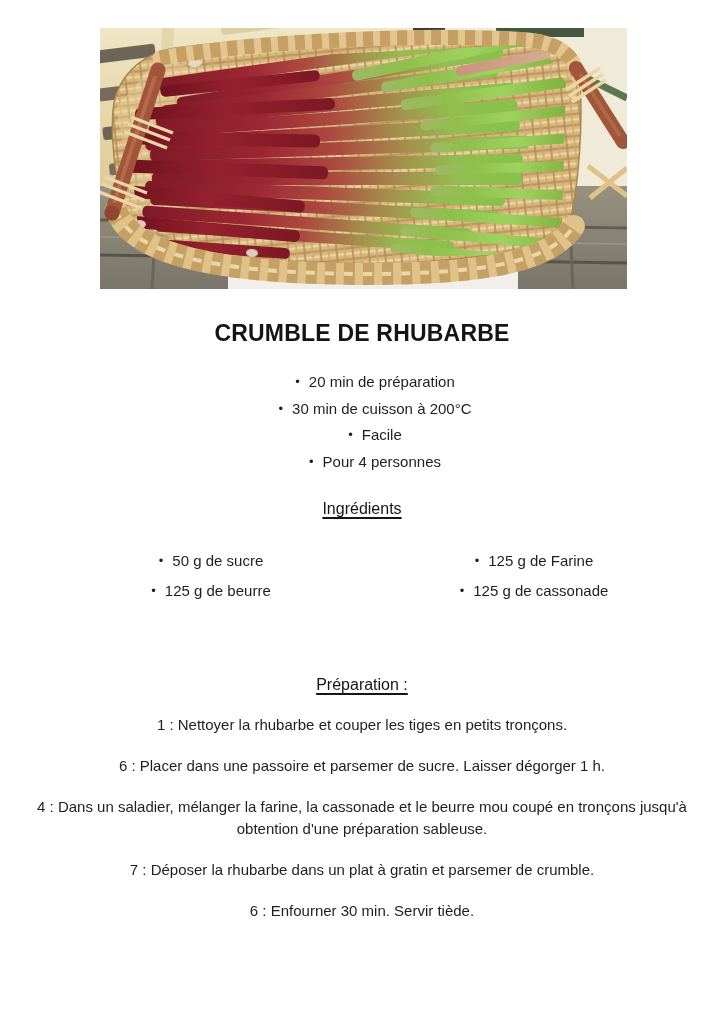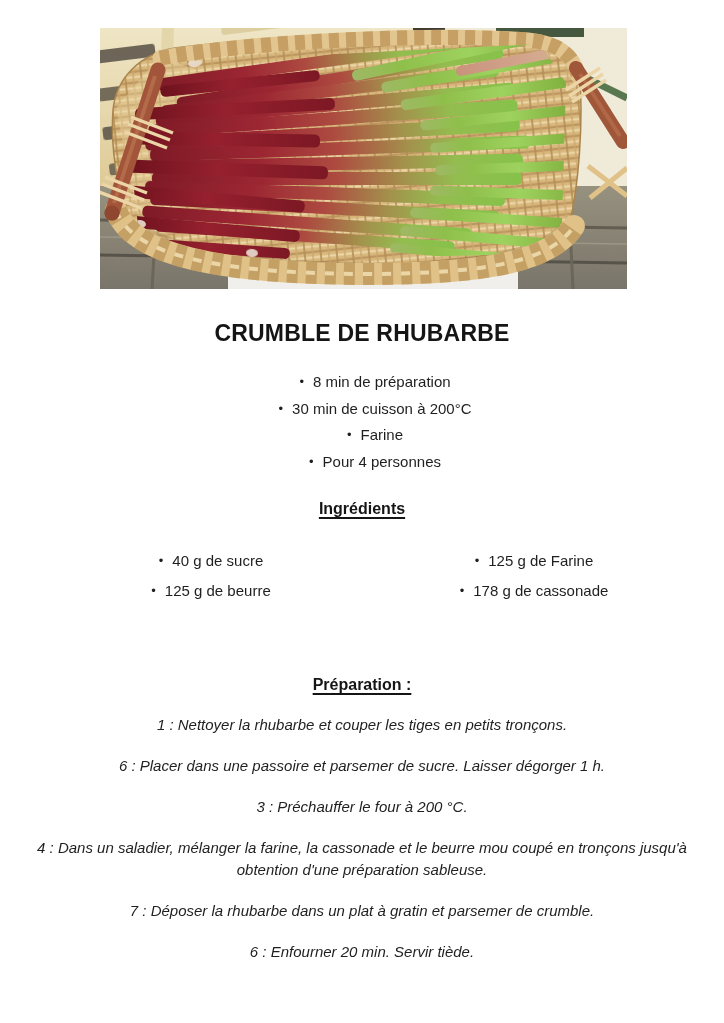--- a/index.html
+++ b/index.html
@@ -12,31 +12,31 @@
   .photo svg{display:block;width:100%;height:100%;}
   .title{
     position:absolute;left:0;top:320px;width:724px;margin:0;
     text-align:center;font-size:23px;font-weight:700;color:#151515;letter-spacing:.2px;
   }
   .meta{position:absolute;left:13px;top:369px;width:724px;font-size:15px;line-height:25.5px;}
   .line{text-align:center;white-space:nowrap;}
   .bullet{display:inline-block;margin-right:9px;font-size:13px;transform:translateY(-1px);}
   .sec{
     position:absolute;left:0;width:724px;margin:0;text-align:center;
-    font-size:16px;font-weight:700;color:#151515;
+    font-size:16px;font-weight:400;color:#151515;
     text-decoration:underline;text-underline-offset:3px;text-decoration-thickness:1.5px;
   }
   #ing-heading{top:500px;}
   #prep-heading{top:676px;}
   .col{position:absolute;top:546px;font-size:15px;line-height:29px;}
   .col-left{left:99px;width:224px;}
   .col-right{left:422px;width:224px;}
   .steps{
     position:absolute;left:37px;top:714px;width:650px;
-    font-size:15px;line-height:22px;text-align:center;font-style:italic;
+    font-size:15px;line-height:22px;text-align:center;
   }
   .steps p{margin:0 0 19px 0;}
 </style>
 </head>
 <body>
 
 <div class="page">
 
   <div class="photo">
     <svg viewBox="0 0 527 261" xmlns="http://www.w3.org/2000/svg">
@@ -201,42 +201,41 @@
           <line x1="488" y1="138" x2="527" y2="168"></line>
           <line x1="527" y1="140" x2="490" y2="170"></line>
         </g>
       </g>
     </svg>
   </div>
 
   <h1 class="title">CRUMBLE DE RHUBARBE</h1>
 
   <div class="meta">
-    <div class="line"><span class="bullet">•</span><span>8 min de préparation</span></div>
+    <div class="line"><span class="bullet">•</span><span>20 min de préparation</span></div>
     <div class="line"><span class="bullet">•</span><span>30 min de cuisson à 200°C</span></div>
-    <div class="line"><span class="bullet">•</span><span>Farine</span></div>
+    <div class="line"><span class="bullet">•</span><span>Facile</span></div>
     <div class="line"><span class="bullet">•</span><span>Pour 4 personnes</span></div>
   </div>
 
   <h2 class="sec" id="ing-heading">Ingrédients</h2>
 
   <div class="col col-left">
-    <div class="line"><span class="bullet">•</span><span>40 g de sucre</span></div>
+    <div class="line"><span class="bullet">•</span><span>50 g de sucre</span></div>
     <div class="line"><span class="bullet">•</span><span>125 g de beurre</span></div>
   </div>
 
   <div class="col col-right">
     <div class="line"><span class="bullet">•</span><span>125 g de Farine</span></div>
-    <div class="line"><span class="bullet">•</span><span>178 g de cassonade</span></div>
+    <div class="line"><span class="bullet">•</span><span>125 g de cassonade</span></div>
   </div>
 
   <h2 class="sec" id="prep-heading">Préparation :</h2>
 
   <div class="steps">
     <p>1 : Nettoyer la rhubarbe et couper les tiges en petits tronçons.</p>
     <p>6 : Placer dans une passoire et parsemer de sucre. Laisser dégorger 1 h.</p>
-    <p>3 : Préchauffer le four à 200 °C.</p>
     <p>4 : Dans un saladier, mélanger la farine, la cassonade et le beurre mou coupé en tronçons jusqu'à obtention d'une préparation sableuse.</p>
     <p>7 : Déposer la rhubarbe dans un plat à gratin et parsemer de crumble.</p>
-    <p>6 : Enfourner 20 min. Servir tiède.</p>
+    <p>6 : Enfourner 30 min. Servir tiède.</p>
   </div>
 
 </div>
 
 </body></html>

